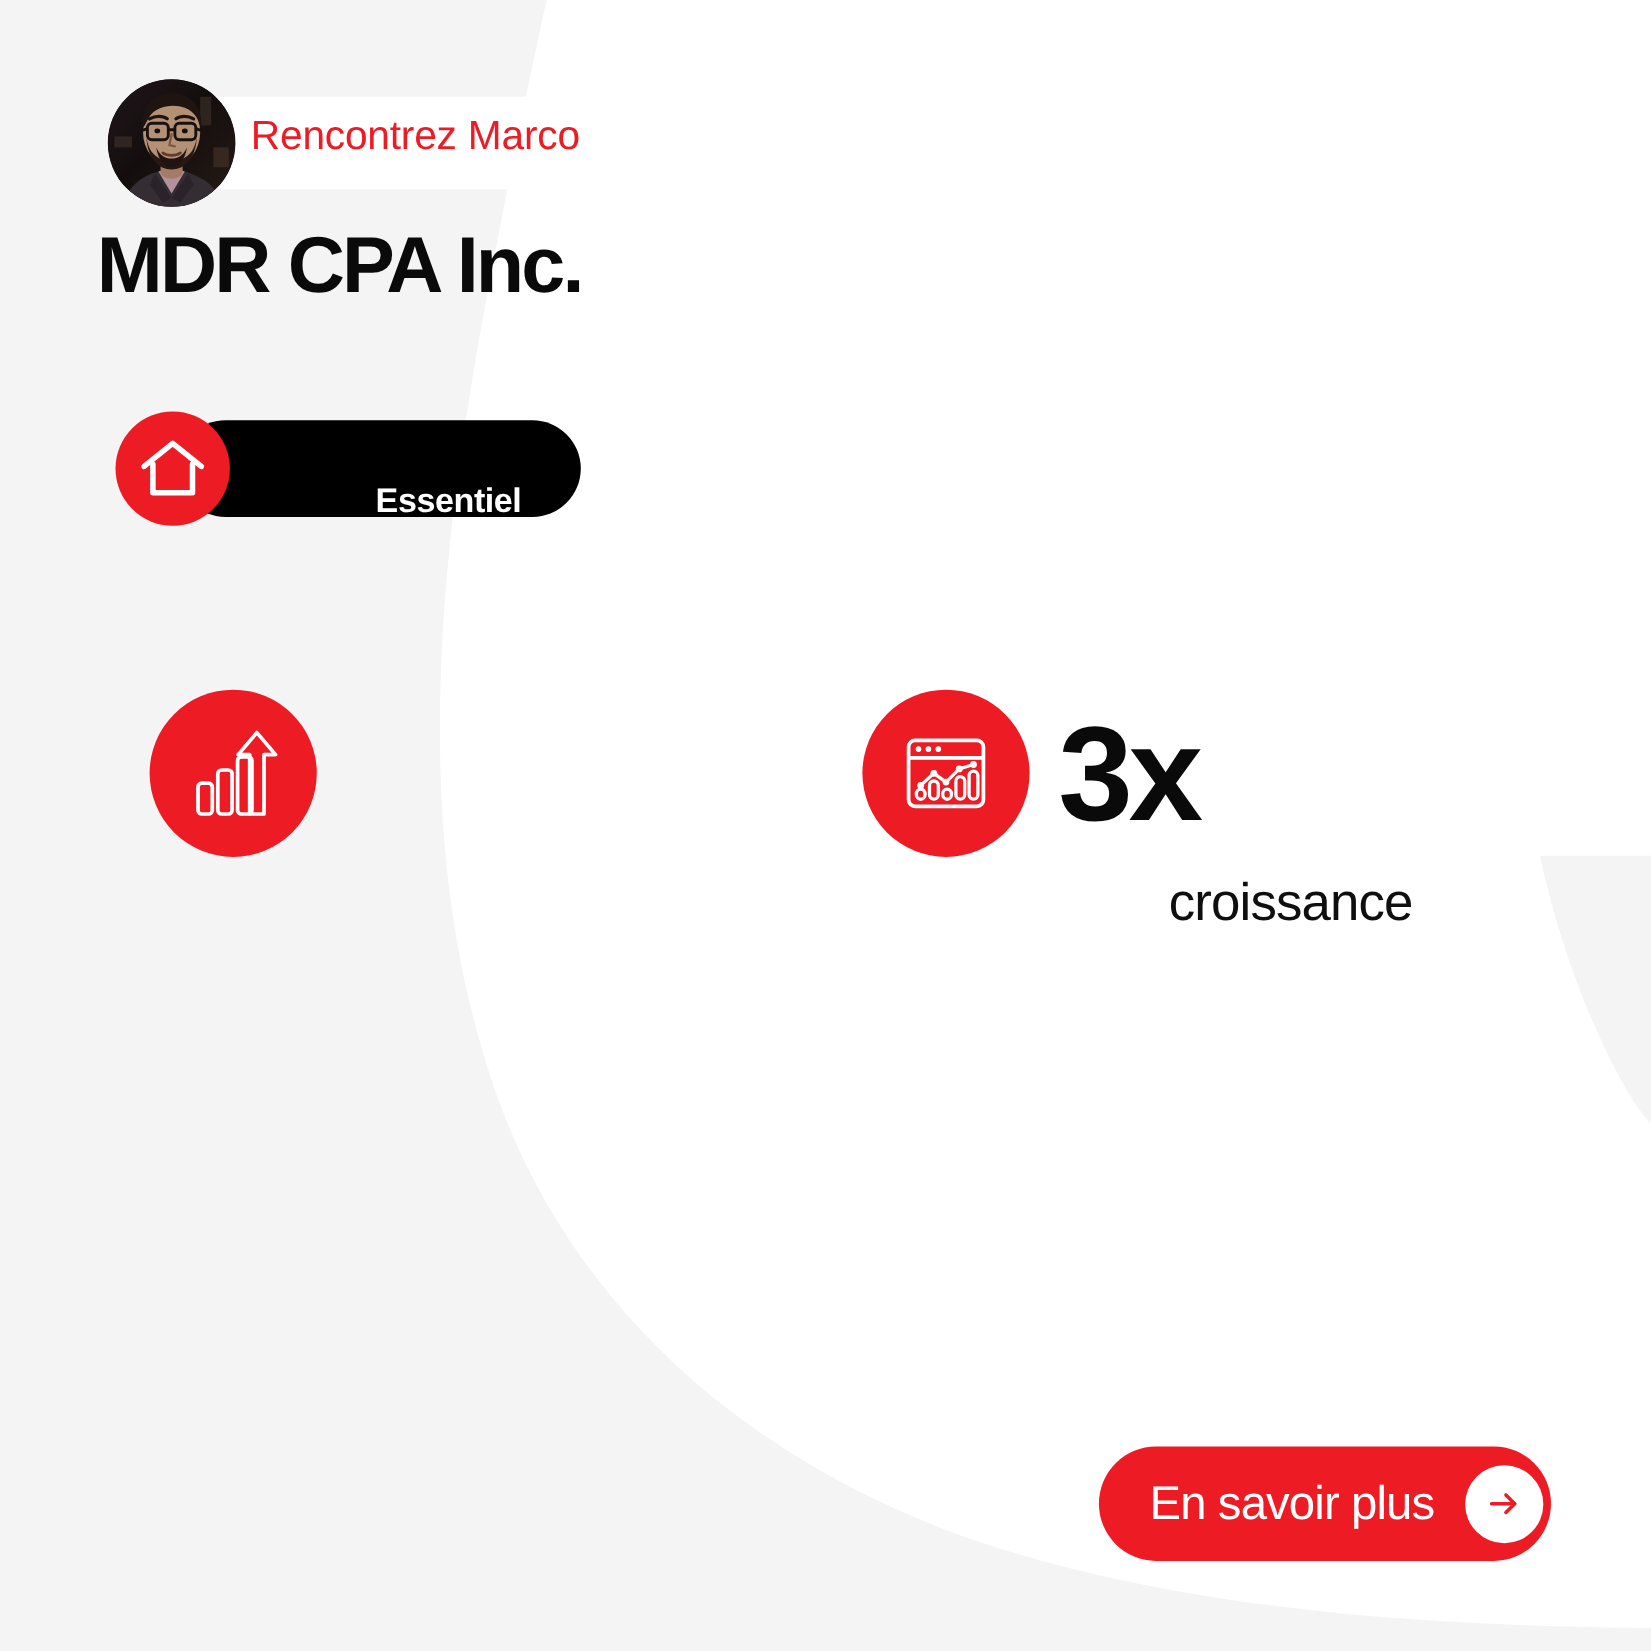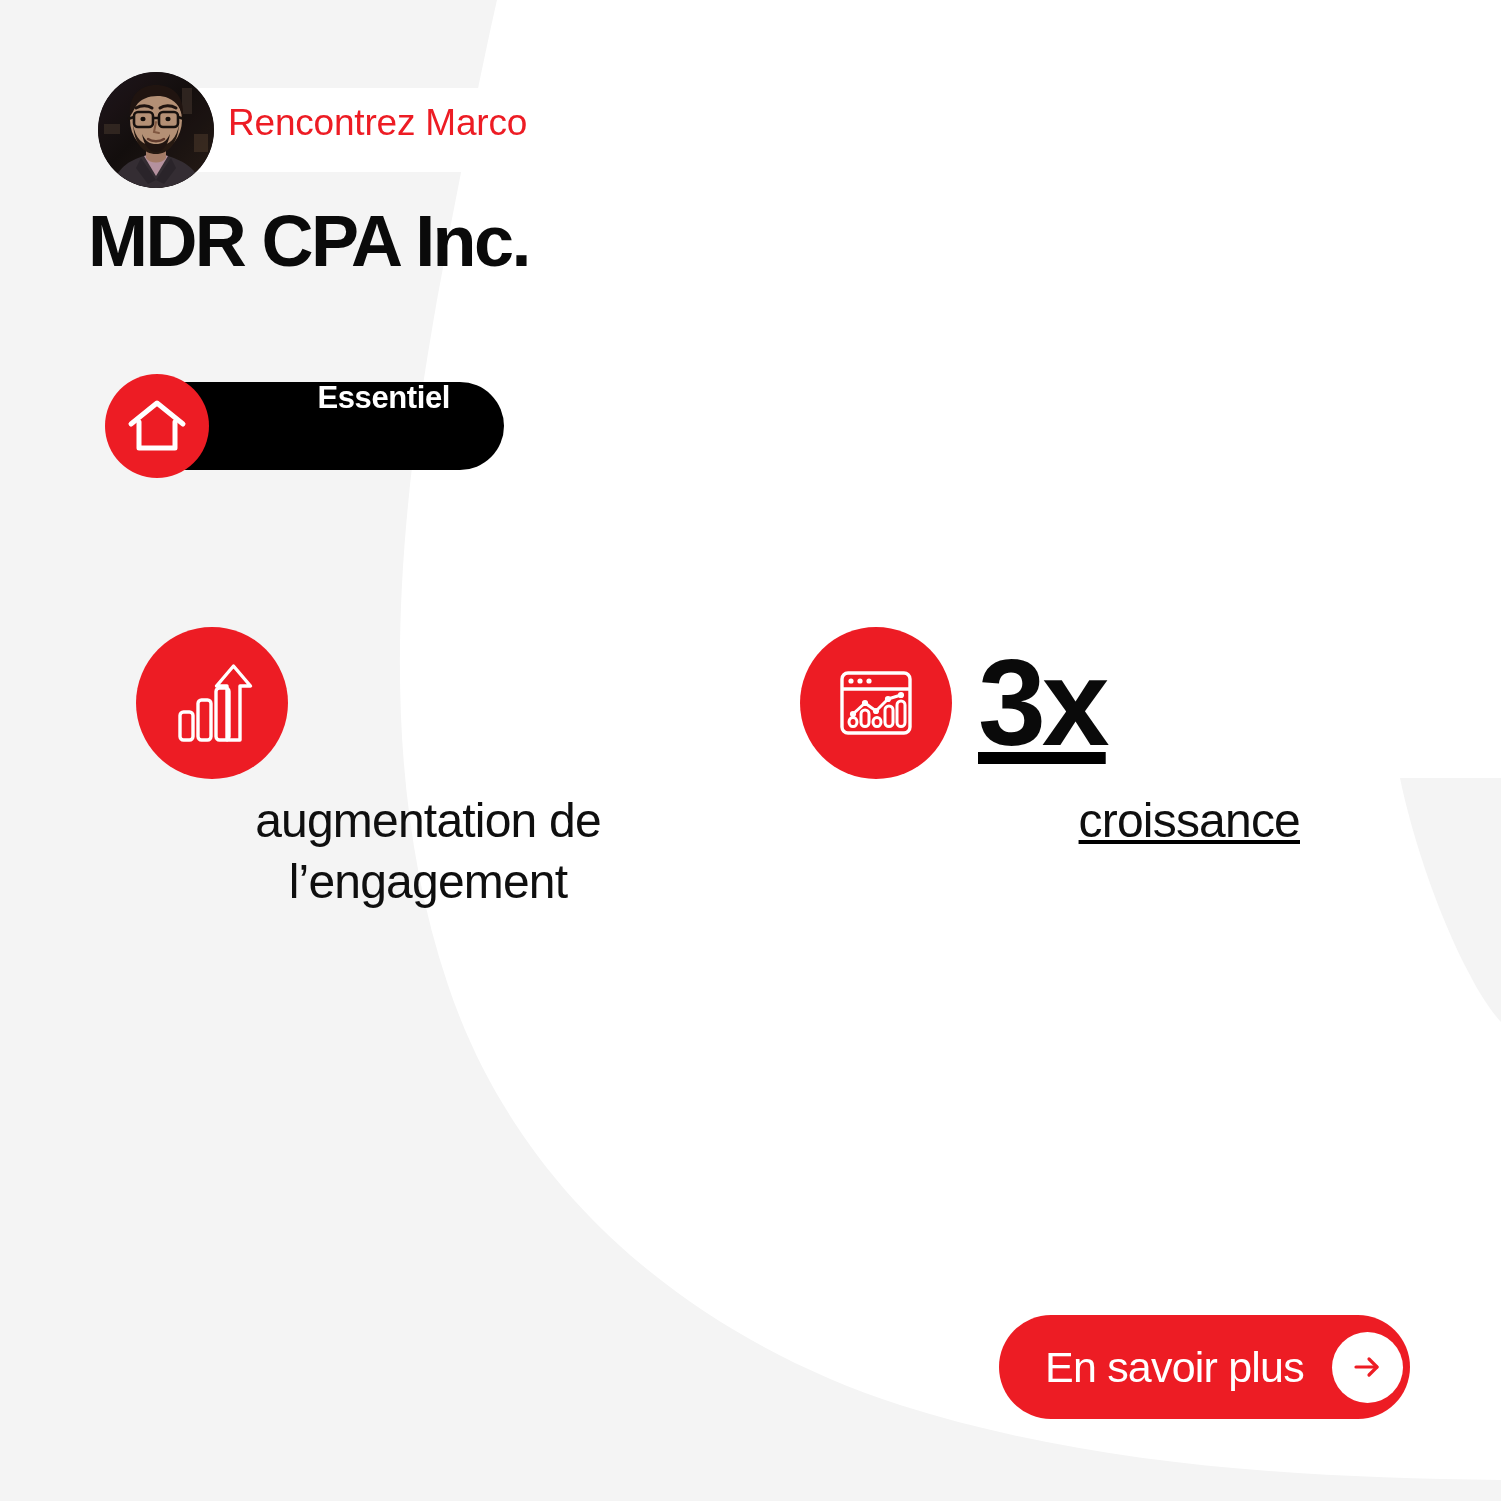--- a/index.html
+++ b/index.html
@@ -82,28 +82,28 @@
   .badge {
     position: absolute;
     left: 105px;
     top: 374px;
     height: 104px;
     display: flex;
     align-items: center;
   }
   .badge-pill {
     position: absolute;
-    left: 32px;
+    left: 56px;
     top: 8px;
     height: 88px;
     width: 367px;
     background: #000000;
     border-radius: 44px;
     display: flex;
-    align-items: flex-start;
+    align-items: flex-end;
     justify-content: flex-end;
     box-sizing: border-box;
     padding-right: 54px;
   }
   .badge-text {
     color: #ffffff;
     font-size: 31px;
     font-weight: 700;
     letter-spacing: -0.4px;
     line-height: 1;
@@ -152,21 +152,21 @@
   }
   .stat-label {
     font-size: 48px;
     color: #0f0f0f;
     letter-spacing: -0.8px;
     line-height: 1.27;
     margin-top: 12px;
     font-weight: 400;
   }
   #stat-0 { left: 136px; top: 627px; width: 580px; }
-  #stat-1 { left: 800px; top: 627px; width: 500px; text-decoration: underline; }
+  #stat-1 { left: 784px; top: 627px; width: 500px; }
   #stat-0 .stat-label { padding-left: 4px; }
   #stat-1 .stat-label { padding-left: 30px; text-align: right; }
 
   
   .cta {
     position: absolute;
     left: 999px;
     top: 1315px;
     height: 104px;
     width: 411px;
@@ -296,24 +296,20 @@
   <div class="stat" id="stat-0">
     <div class="stat-top">
       <div class="stat-icon">
         <svg width="86" height="86" viewBox="0 0 86 86" fill="none" aria-hidden="true">
           <rect x="11" y="52" width="13" height="28" rx="3.5" stroke="#fff" stroke-width="3.4"></rect>
           <rect x="29" y="40" width="13" height="40" rx="3.5" stroke="#fff" stroke-width="3.4"></rect>
           <rect x="47" y="28" width="13" height="52" rx="3.5" stroke="#fff" stroke-width="3.4"></rect>
           <path d="M64 80 L64 26 L53.5 26 L70.5 6 L87.5 26 L77 26 L77 80 Z" stroke="#fff" stroke-width="3.4" stroke-linejoin="round" transform="translate(-6,0)"></path>
         </svg>
       </div>
-    </div>
-    <div class="stat-label">
-      <div>augmentation de</div>
-      <div>l’engagement</div>
     </div>
   </div>
 
   <div class="stat" id="stat-1">
     <div class="stat-top">
       <div class="stat-icon">
         <svg width="84" height="84" viewBox="0 0 84 84" fill="none" aria-hidden="true">
           <rect x="8" y="12" width="68" height="60" rx="6" stroke="#fff" stroke-width="3.4"></rect>
           <path d="M8 28 L76 28" stroke="#fff" stroke-width="3.4"></path>
           <circle cx="17" cy="20" r="2.6" fill="#fff"></circle>

